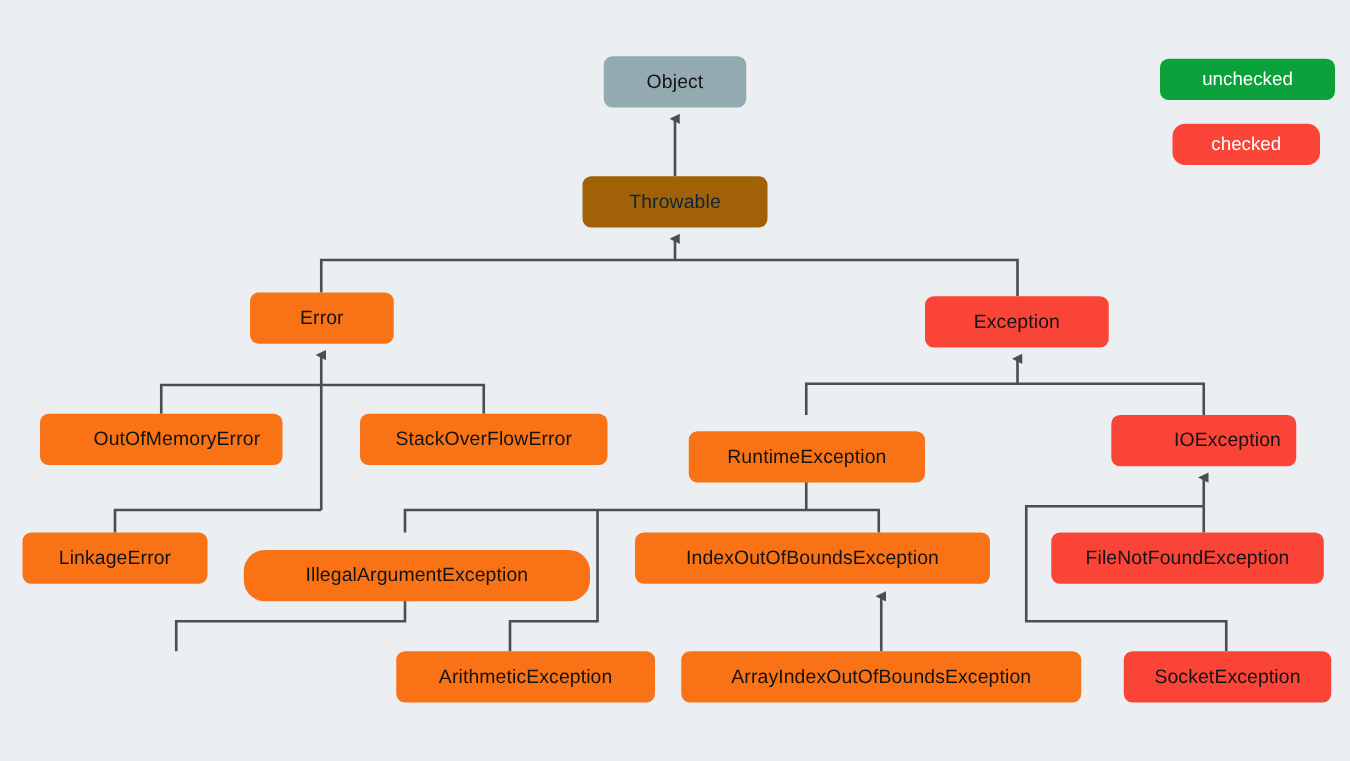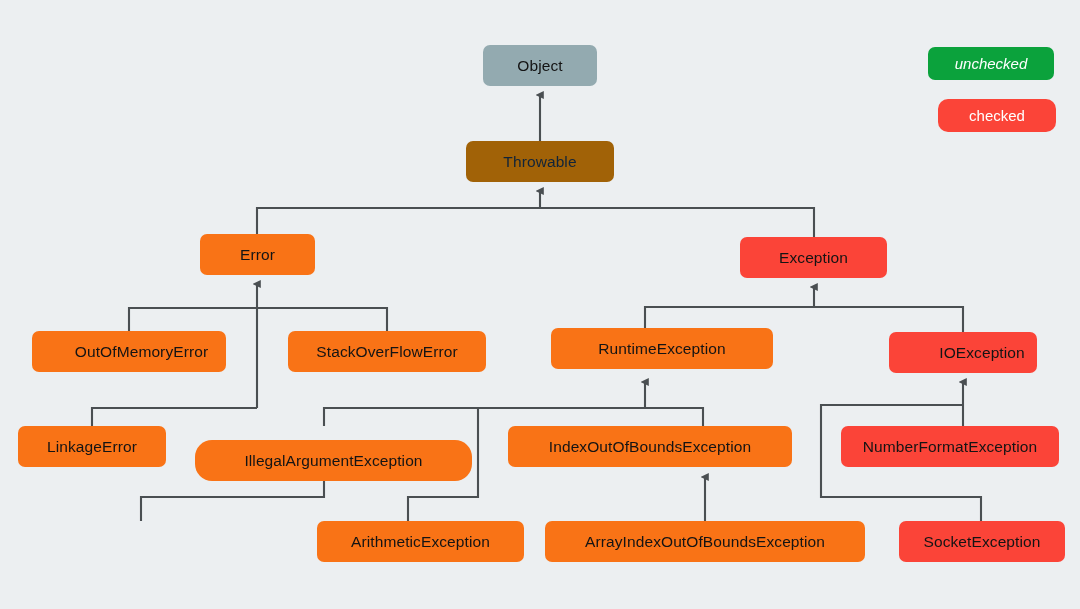--- a/index.html
+++ b/index.html
@@ -77,26 +77,26 @@
       <path d="M981,521 L981,497 L821,497 L821,405 L963,405"></path>
     </g>
   </svg>
 
   <div class="node gray" style="left:483px;top:45px;width:114px;height:41px;">Object</div>
   <div class="node blue" style="left:466px;top:141px;width:148px;height:41px;">Throwable</div>
   <div class="node green" style="left:200px;top:234px;width:115px;height:41px;">Error</div>
   <div class="node red" style="left:740px;top:237px;width:147px;height:41px;">Exception</div>
   <div class="node green" style="left:32px;top:331px;width:194px;height:41px;padding-left:25px;">OutOfMemoryError</div>
   <div class="node green" style="left:288px;top:331px;width:198px;height:41px;">StackOverFlowError</div>
-  <div class="node green" style="left:551px;top:328px;width:222px;height:41px;">RuntimeException</div>
+  <div class="node green" style="left:551px;top:345px;width:189px;height:41px;">RuntimeException</div>
   <div class="node red" style="left:889px;top:332px;width:148px;height:41px;padding-left:38px;">IOException</div>
   <div class="node green" style="left:18px;top:426px;width:148px;height:41px;">LinkageError</div>
   <div class="node green" style="left:195px;top:440px;width:277px;height:41px;border-radius:17px;">IllegalArgumentException</div>
   <div class="node green" style="left:508px;top:426px;width:284px;height:41px;">IndexOutOfBoundsException</div>
-  <div class="node red" style="left:841px;top:426px;width:218px;height:41px;">NumberFormatException</div>
+  <div class="node red" style="left:841px;top:426px;width:218px;height:41px;">FileNotFoundException</div>
   <div class="node green" style="left:305px;top:521px;width:207px;height:41px;margin-left:12px;">ArithmeticException</div>
   <div class="node green" style="left:545px;top:521px;width:320px;height:41px;">ArrayIndexOutOfBoundsException</div>
   <div class="node red" style="left:899px;top:521px;width:166px;height:41px;">SocketException</div>
 
-  <div class="legend-item green" style="left:928px;top:47px;width:126px;height:33px;font-style:italic;">unchecked</div>
+  <div class="legend-item green" style="left:928px;top:47px;width:140px;height:33px;">unchecked</div>
   <div class="legend-item red" style="left:938px;top:99px;width:118px;height:33px;">checked</div>
 
 </div>
 
 </body></html>

